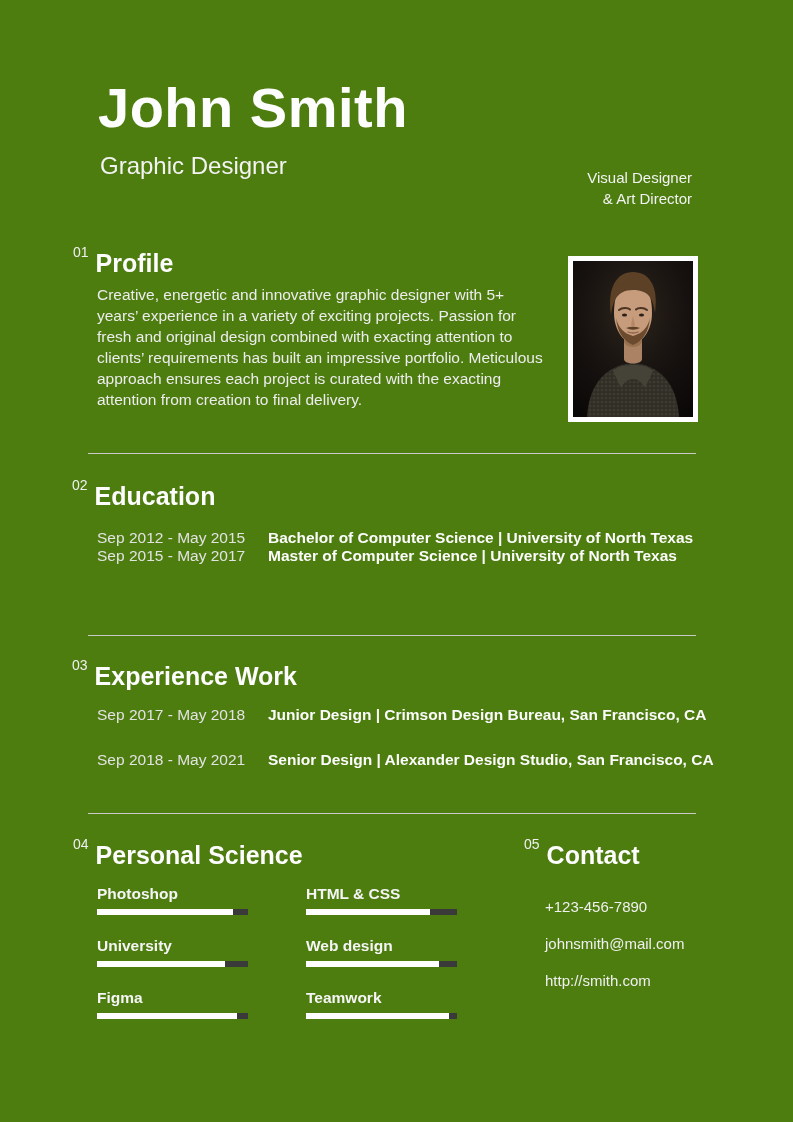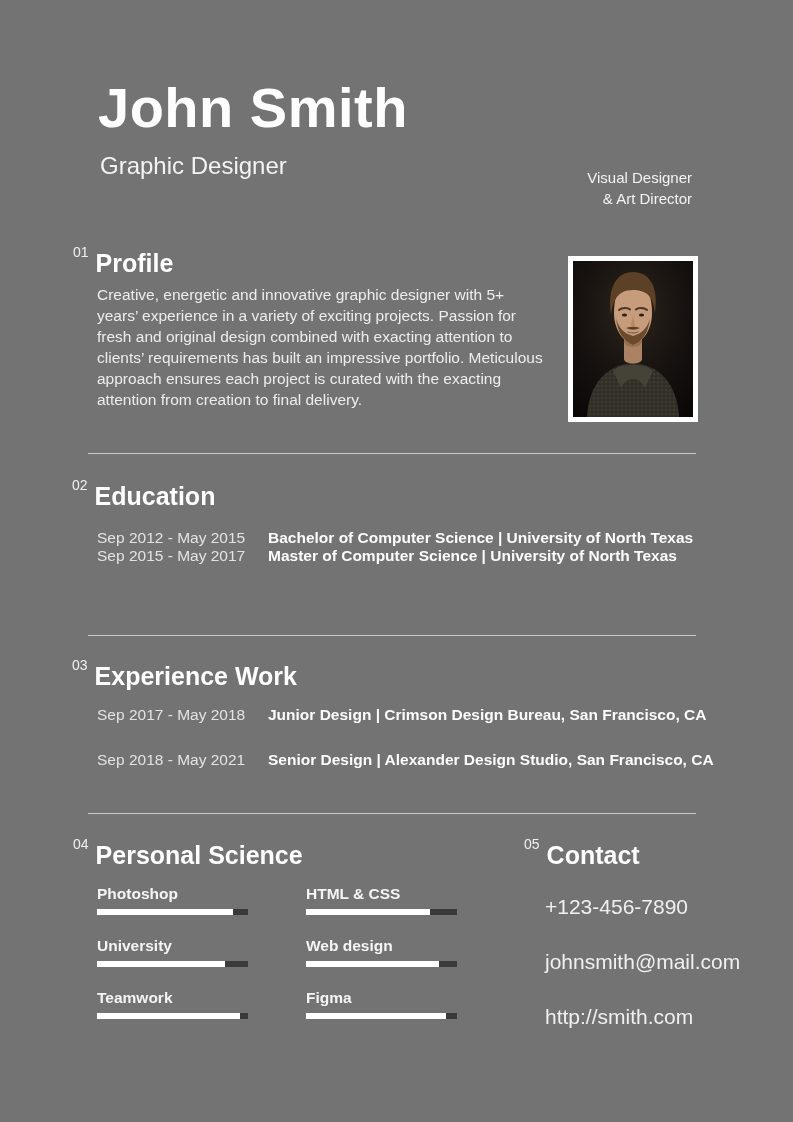--- a/index.html
+++ b/index.html
@@ -1,21 +1,21 @@
 <!DOCTYPE html>
 <html><head>
 <meta charset="utf-8">
 <style>
   * { box-sizing: border-box; }
   html, body { margin: 0; padding: 0; background: #201f1f; }
   .page {
     position: relative;
     width: 793px;
     height: 1122px;
-    background: #737373;
+    background: #4d7c0f;
     color: #ffffff;
     font-family: "Liberation Sans", sans-serif;
     overflow: hidden;
   }
 
   
   .name {
     position: absolute;
     left: 98px;
     top: 80px;
@@ -125,22 +125,22 @@
   .bar  { width: 100%; height: 6px; background: #3a3a3a; }
   .fill { height: 100%; background: #ffffff; }
 
   
   .contact-list {
     position: absolute;
     left: 545px;
     top: 898px;
     display: flex;
     flex-direction: column;
-    gap: 38px;
-    font-size: 21px;
+    gap: 20px;
+    font-size: 15px;
     line-height: 17px;
     color: #f0f0f0;
   }
 </style>
 </head>
 <body>
 
 <div class="page">
 
   <h1 class="name">John Smith</h1>
@@ -258,29 +258,29 @@
           <div class="fill" style="width: 85%;"></div>
         </div>
     </div>
     <div class="skill">
       <div class="label">Web design</div>
       <div class="bar">
           <div class="fill" style="width: 88%;"></div>
         </div>
     </div>
     <div class="skill">
+      <div class="label">Figma</div>
+      <div class="bar">
+          <div class="fill" style="width: 93%;"></div>
+        </div>
+    </div>
+    <div class="skill">
       <div class="label">Teamwork</div>
       <div class="bar">
           <div class="fill" style="width: 95%;"></div>
-        </div>
-    </div>
-    <div class="skill">
-      <div class="label">Figma</div>
-      <div class="bar">
-          <div class="fill" style="width: 93%;"></div>
         </div>
     </div>
   </div>
 
   <div class="sec-head head-contact">
     <span class="sec-num">05</span>
     <span class="sec-title">Contact</span>
   </div>
   <div class="contact-list">
     <div>+123-456-7890</div>

